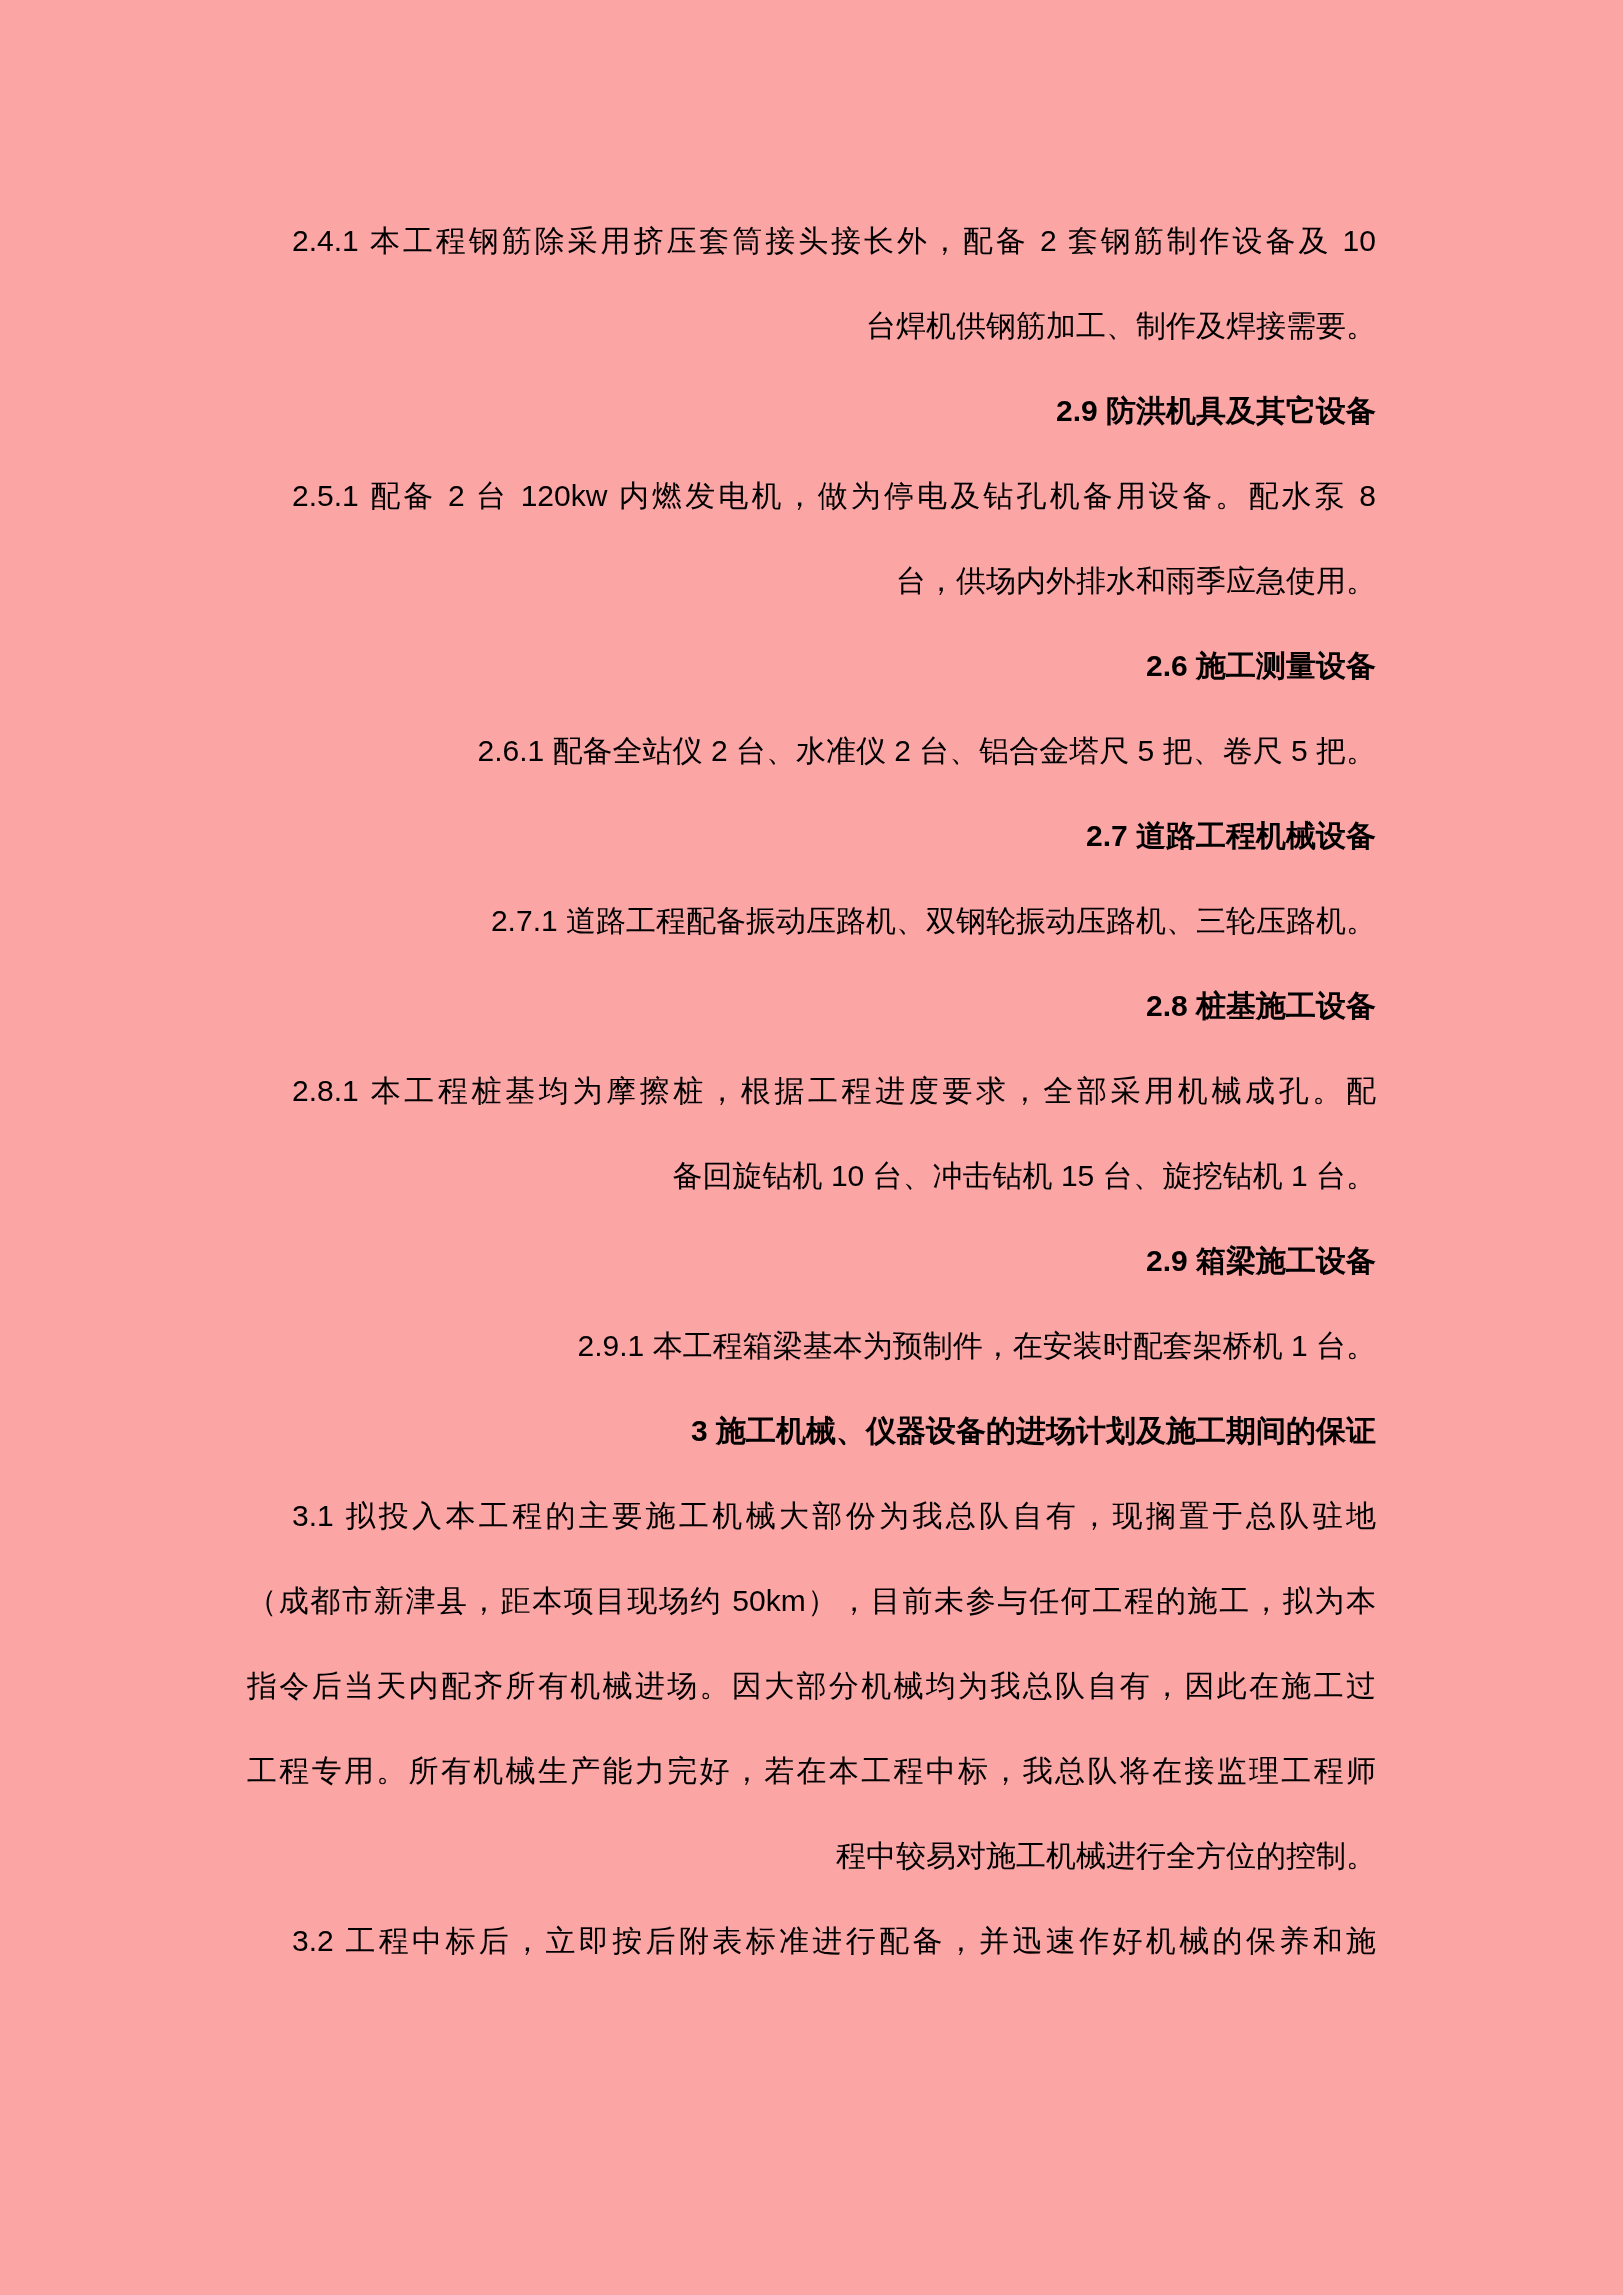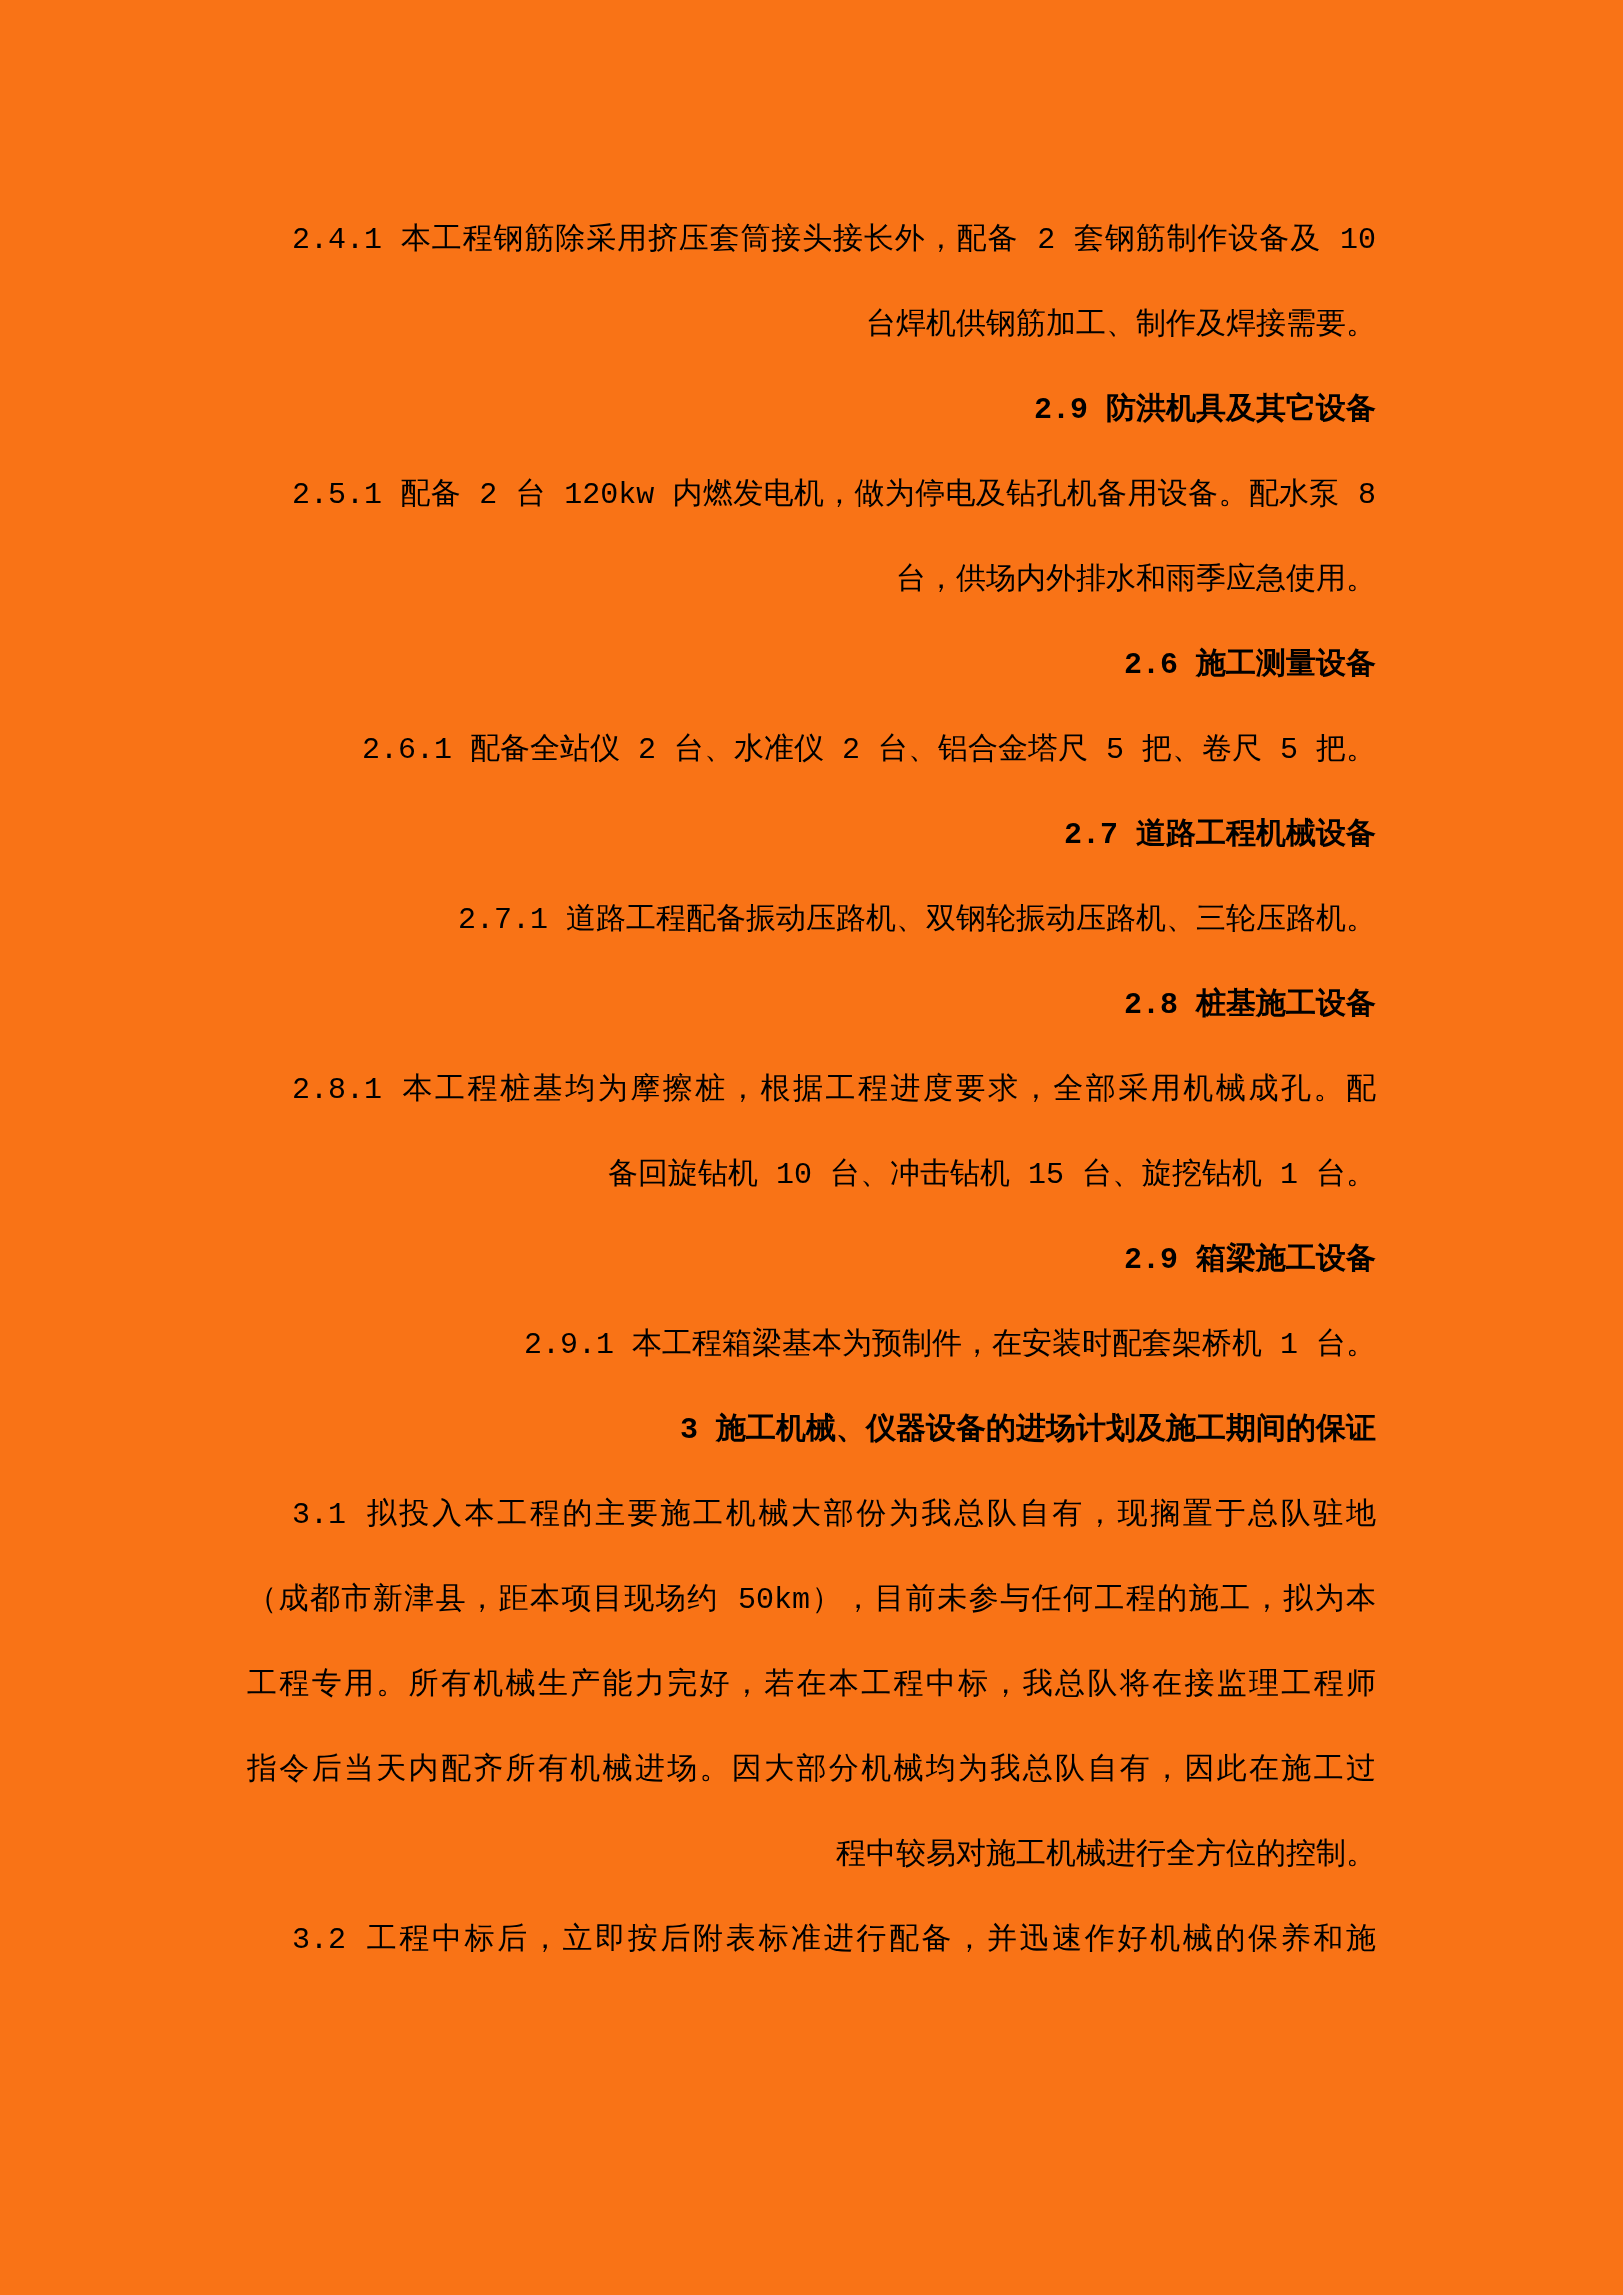--- a/index.html
+++ b/index.html
@@ -4,23 +4,23 @@
 <style>
   html, body {
     margin: 0;
     padding: 0;
     background: #888888;
   }
   .page {
     position: relative;
     width: 1623px;
     height: 2295px;
-    background: #f97316;
+    background: #fca5a5;
     color: #000000;
-    font-family: Liberation Mono, monospace;
+    font-family: Liberation Sans, sans-serif;
     overflow: hidden;
   }
   .content {
     position: absolute;
     left: 247px;
     top: 198px;
     width: 1129px;
   }
   .line {
     font-size: 30px;
@@ -59,19 +59,19 @@
       <div class="line bold indent-1">2.7 道路工程机械设备</div>
       <div class="line indent-1">2.7.1 道路工程配备振动压路机、双钢轮振动压路机、三轮压路机。</div>
       <div class="line bold indent-1">2.8 桩基施工设备</div>
       <div class="line indent-1 justify">2.8.1 本工程桩基均为摩擦桩，根据工程进度要求，全部采用机械成孔。配</div>
       <div class="line">备回旋钻机 10 台、冲击钻机 15 台、旋挖钻机 1 台。</div>
       <div class="line bold indent-1">2.9 箱梁施工设备</div>
       <div class="line indent-1">2.9.1 本工程箱梁基本为预制件，在安装时配套架桥机 1 台。</div>
       <div class="line bold indent-2">3 施工机械、仪器设备的进场计划及施工期间的保证</div>
       <div class="line indent-1 justify">3.1 拟投入本工程的主要施工机械大部份为我总队自有，现搁置于总队驻地</div>
       <div class="line justify">（成都市新津县，距本项目现场约 50km），目前未参与任何工程的施工，拟为本</div>
+      <div class="line justify">指令后当天内配齐所有机械进场。因大部分机械均为我总队自有，因此在施工过</div>
       <div class="line justify">工程专用。所有机械生产能力完好，若在本工程中标，我总队将在接监理工程师</div>
-      <div class="line justify">指令后当天内配齐所有机械进场。因大部分机械均为我总队自有，因此在施工过</div>
       <div class="line">程中较易对施工机械进行全方位的控制。</div>
       <div class="line indent-1 justify">3.2 工程中标后，立即按后附表标准进行配备，并迅速作好机械的保养和施</div>
     </div>
 </div>
 
 
 </body></html>

